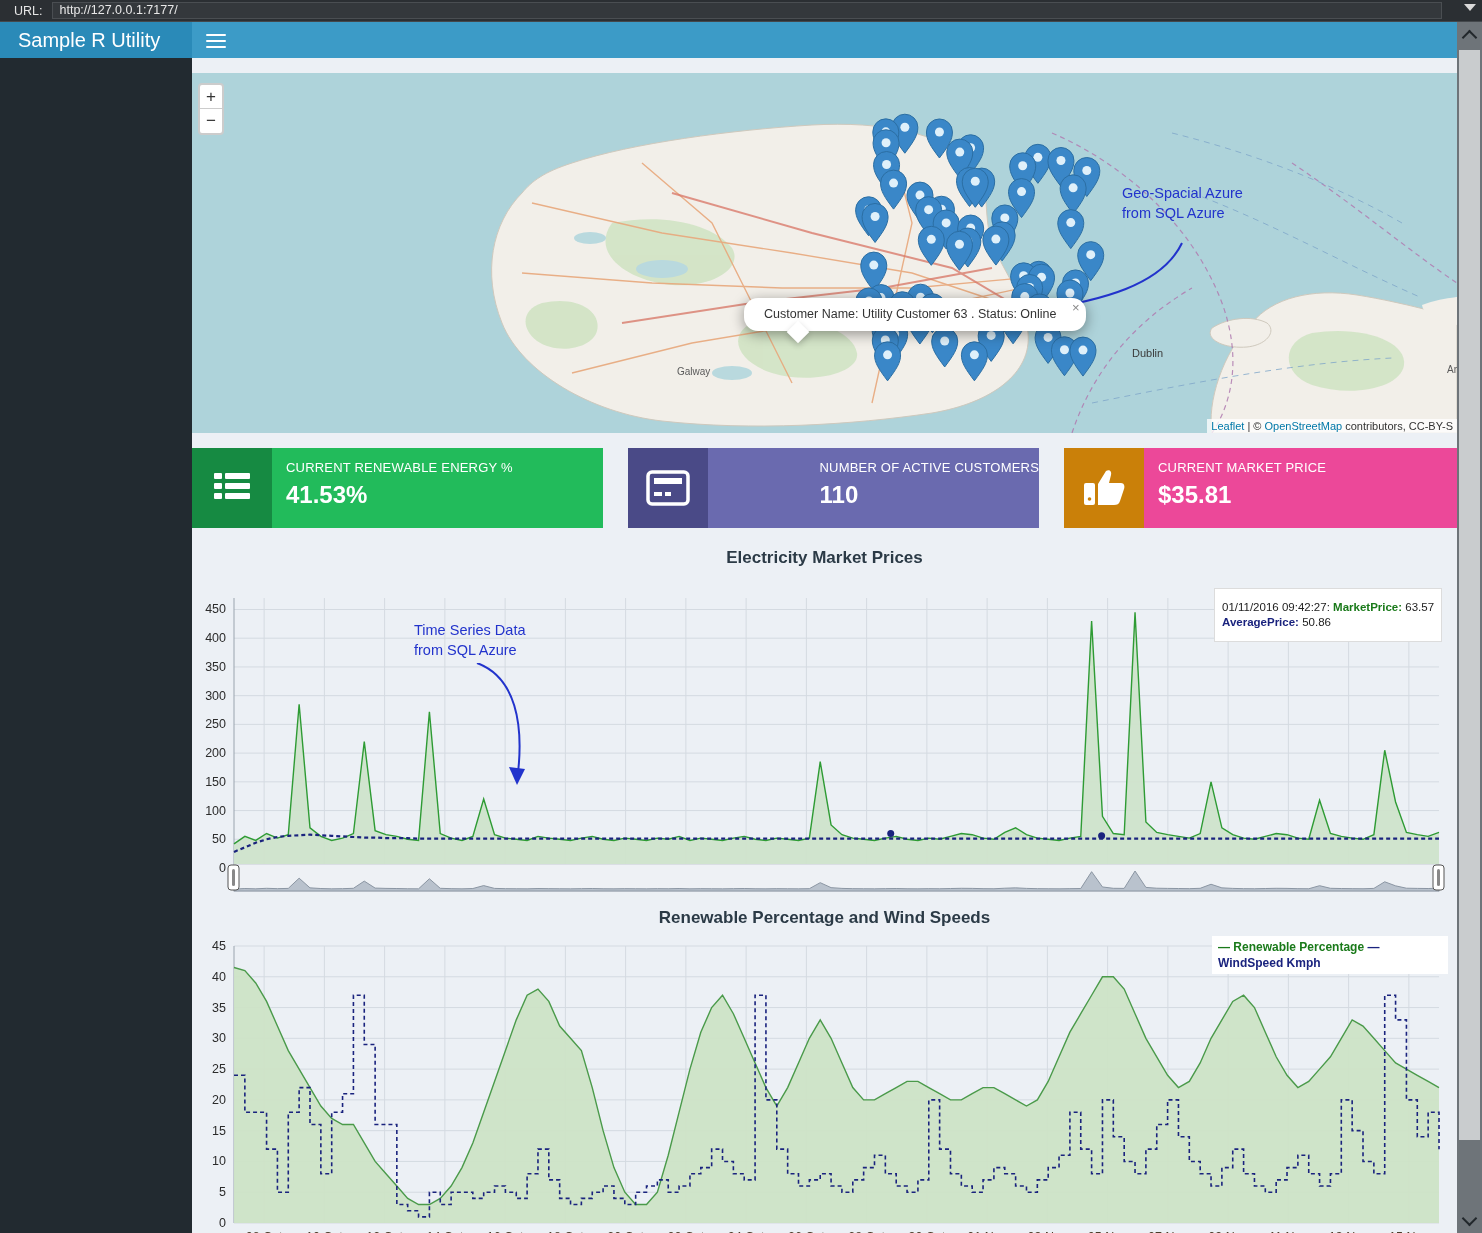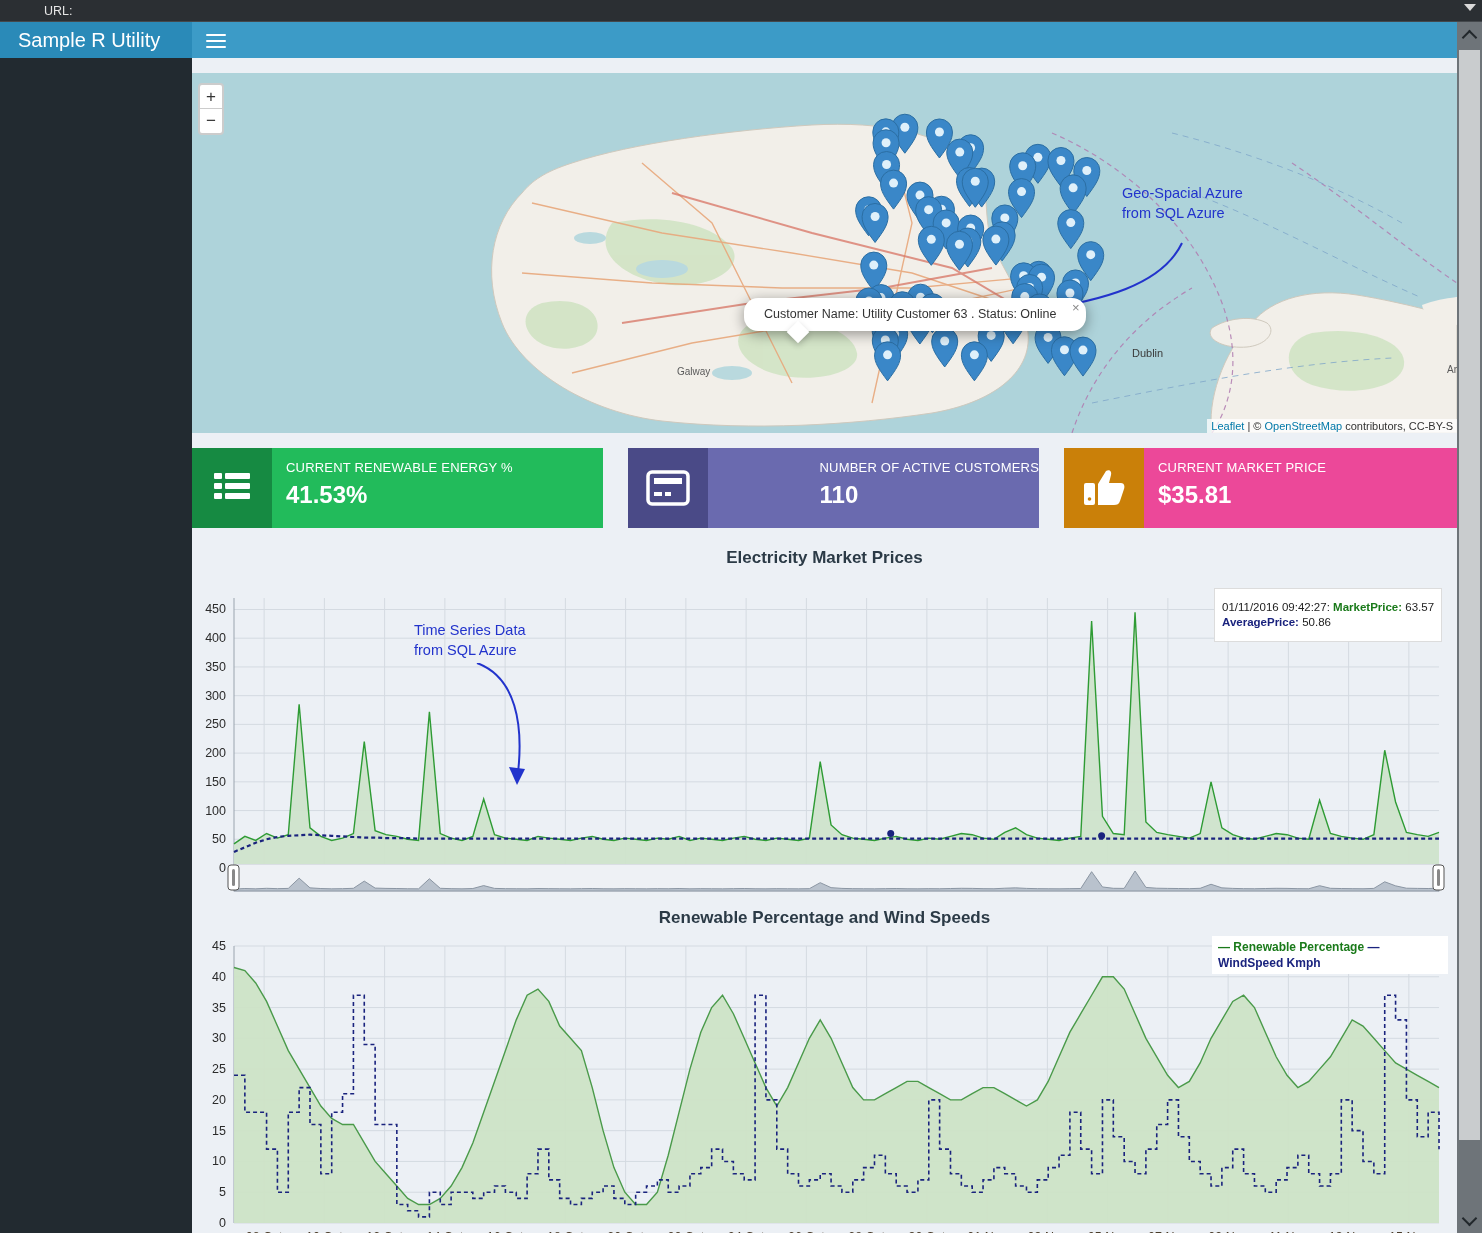--- a/index.html
+++ b/index.html
@@ -2,21 +2,21 @@
 <html><head>
 <meta charset="utf-8">
 <style>
   * { box-sizing: border-box; margin:0; padding:0; }
   html,body { width:1482px; height:1233px; overflow:hidden;
     font-family:"Liberation Sans", sans-serif; background:#222a30; }
 
   
   .urlbar{position:absolute;left:0;top:0;width:1482px;height:22px;background:#2b2f33;
     border-bottom:1px solid #44484c;display:flex;align-items:center;color:#e6e6e6;font-size:12.5px;}
-  .urlbar .lbl{padding:0 10px 0 14px;margin-left:30px;}
+  .urlbar .lbl{padding:0 10px 0 14px;}
   .urlbar .field{background:#34383c;border:1px solid #4a4e52;height:17px;line-height:15px;
     width:1390px;padding:0 6px;color:#e8e8e8;font-size:12.5px;white-space:nowrap;overflow:hidden;}
   .urlbar .caret{position:absolute;right:6px;top:4px;width:0;height:0;border-left:6px solid transparent;
     border-right:6px solid transparent;border-top:7px solid #d8d8d8;}
 
   
   .app{position:absolute;left:0;top:22px;width:1482px;height:1211px;background:#222a30;overflow:hidden;}
 
   .brandbar{position:absolute;left:0;top:0;width:192px;height:36px;background:#2a8ab8;
     color:#fff;font-size:20px;line-height:36px;padding-left:18px;white-space:nowrap;}
@@ -75,20 +75,21 @@
     line-height:16px;max-width:236px;}
   .legend .g{color:#1a7a1a;}
   .legend .b{color:#1a237e;}
   .rangebar{position:absolute;left:0;height:28px;width:1265px;}
 </style>
 </head>
 <body>
 
 <div class="urlbar">
   <span class="lbl">URL:</span>
+  <span class="field">http://127.0.0.1:7177/</span>
   <span class="caret"></span>
 </div>
 
 <div class="app">
 
   <div class="brandbar">Sample R Utility</div>
 
   <div class="topbar">
     <div class="hamb">
         <i></i>

